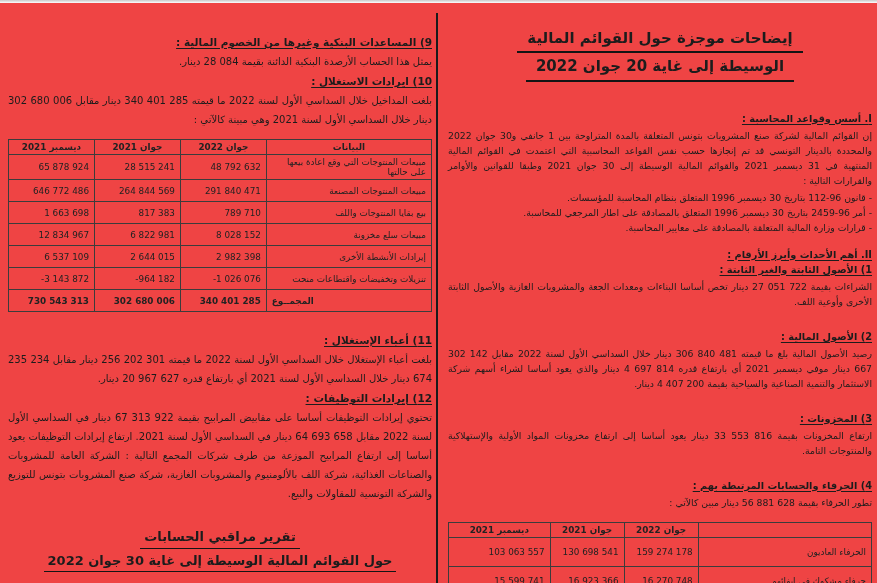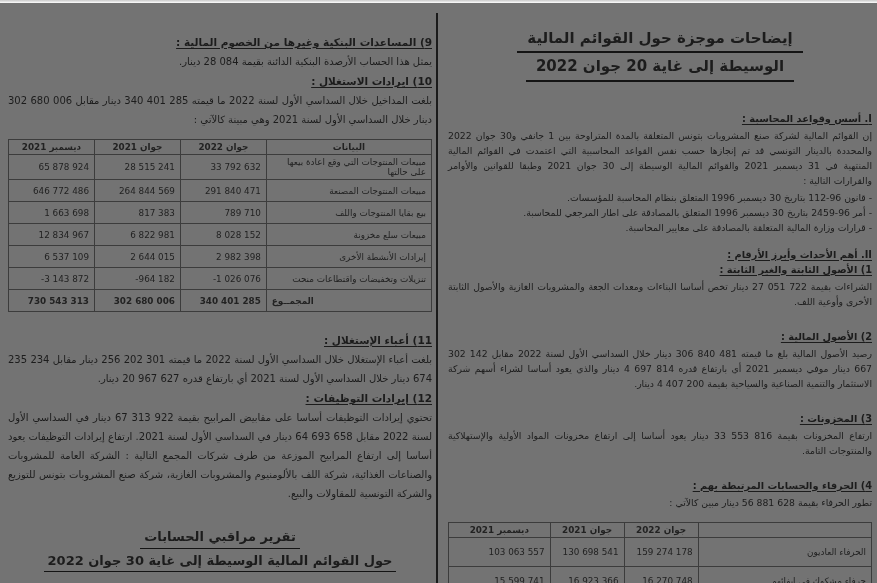--- a/index.html
+++ b/index.html
@@ -1,16 +1,16 @@
 <!DOCTYPE html>
 <html lang="ar"><head>
 <meta charset="utf-8">
 <style>
   html,body{margin:0;padding:0;background:#fff;}
-  .screen{position:relative;width:877px;height:583px;background:#737373;overflow:hidden;
+  .screen{position:relative;width:877px;height:583px;background:#ef4444;overflow:hidden;
           font-family:"DejaVu Sans",sans-serif;color:#1c1c1c;}
   .top-edge{position:absolute;top:0;left:0;right:0;height:3px;
             background:linear-gradient(#c9c9c9,#fdfdfd);}
   .divider{position:absolute;left:436px;top:13px;bottom:0;width:2px;background:#1b1b1b;}
   .page{position:absolute;top:0;width:424px;direction:rtl;}
   .page.lp{left:8px;}
   .page.rp{left:448px;}
 
   .main-title{text-align:center;margin-top:30px;font-weight:bold;font-size:15px;line-height:1.15;}
   .main-title .tl{display:inline-block;border-bottom:2px solid #141414;padding:0 10px 4px;margin-bottom:5px;}
@@ -60,21 +60,21 @@
         <tr>
           <th class="c-label label-cell">البيانات</th>
           <th class="c-y">جوان 2022</th>
           <th class="c-y">جوان 2021</th>
           <th class="c-y">ديسمبر 2021</th>
         </tr>
       </thead>
       <tbody>
         <tr>
           <td class="label-cell">مبيعات المنتوجات التي وقع اعادة بيعها على حالتها</td>
-          <td class="num">33 792 632</td>
+          <td class="num">48 792 632</td>
           <td class="num">28 515 241</td>
           <td class="num">65 878 924</td>
         </tr>
         <tr>
           <td class="label-cell">مبيعات المنتوجات المصنعة</td>
           <td class="num">291 840 471</td>
           <td class="num">264 844 569</td>
           <td class="num">646 772 486</td>
         </tr>
         <tr>

